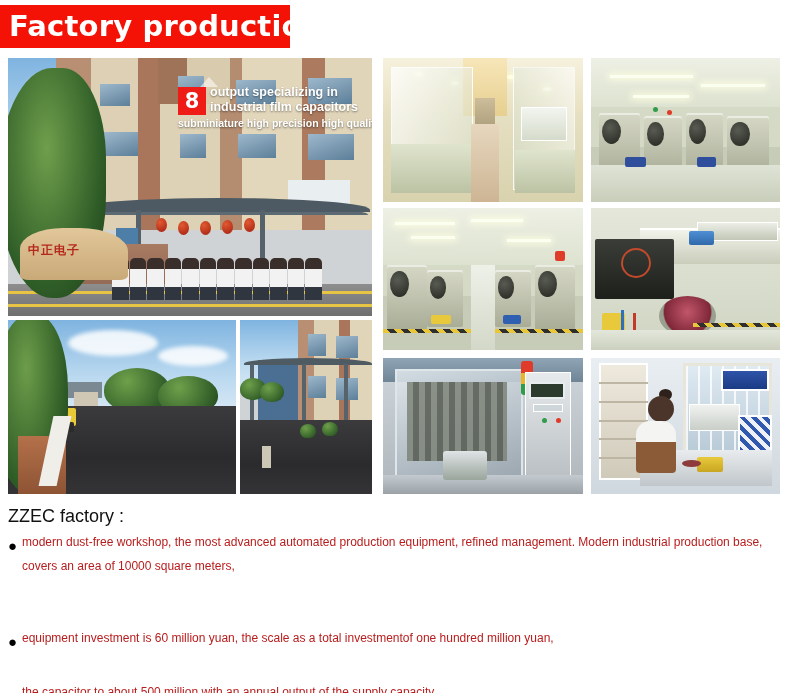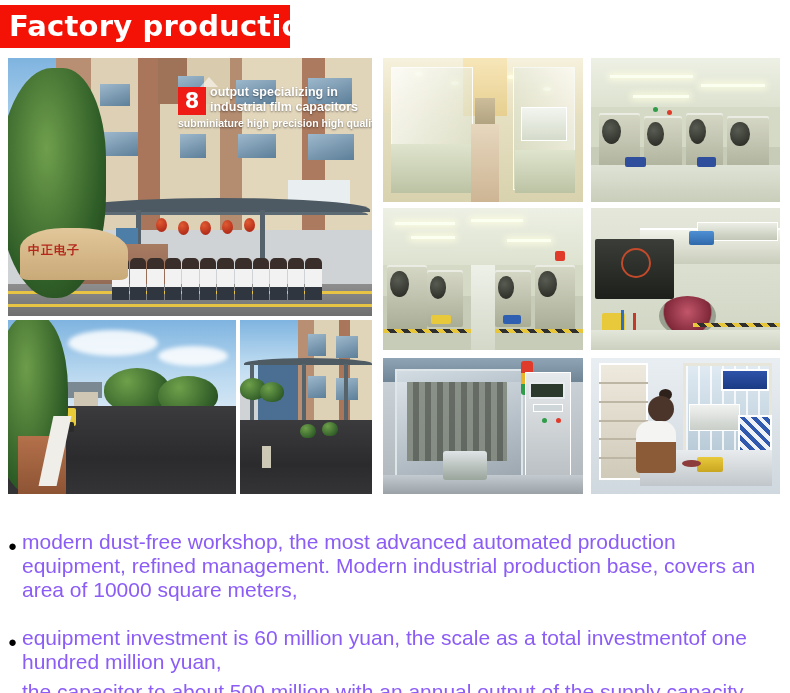--- a/index.html
+++ b/index.html
@@ -199,21 +199,21 @@
   #body-heading{
     position:absolute;left:8px;top:6px;
     font-size:18px;color:#111;font-weight:400;white-space:nowrap;
   }
   .bullet-row{position:absolute;left:8px;right:10px;display:flex;}
   .bullet-dot{
     flex:0 0 auto;width:14px;padding-top:8px;
     font-size:15px;line-height:1;color:#000;
   }
   .bullet-text{
-    flex:1 1 auto;font-size:21px;line-height:24px;color:#8b5cf6;
+    flex:1 1 auto;font-size:12px;line-height:24px;color:#b91c1c;
   }
   #bullet-1{top:30px;}
   #bullet-2{top:126px;}
   #bullet-3{top:180px;}
 
   #watermark{
     position:absolute;left:40px;top:62px;
     font-size:40px;font-weight:700;color:#f6eeee;
     letter-spacing:1px;pointer-events:none;user-select:none;
     font-family:"DejaVu Sans",sans-serif;
@@ -445,20 +445,21 @@
       <div class="person-head"></div>
       <div class="person-body"></div>
       <div style="position:absolute;left:48%;bottom:20%;width:10%;height:5%;border-radius:50%;background:#8e3b3b;"></div>
     </div>
   </div>
 </div>
 
 <div id="text-block">
 
 
+  <div id="body-heading">ZZEC factory :</div>
 
   <div class="bullet-row" id="bullet-1">
     <div class="bullet-dot">●</div>
     <div class="bullet-text">modern dust-free workshop, the most advanced automated production equipment, refined management. Modern industrial production base, covers an area of 10000 square meters,</div>
   </div>
 
   <div class="bullet-row" id="bullet-2">
     <div class="bullet-dot">●</div>
     <div class="bullet-text">equipment investment is 60 million yuan, the scale as a total investmentof one hundred million yuan,</div>
   </div>

